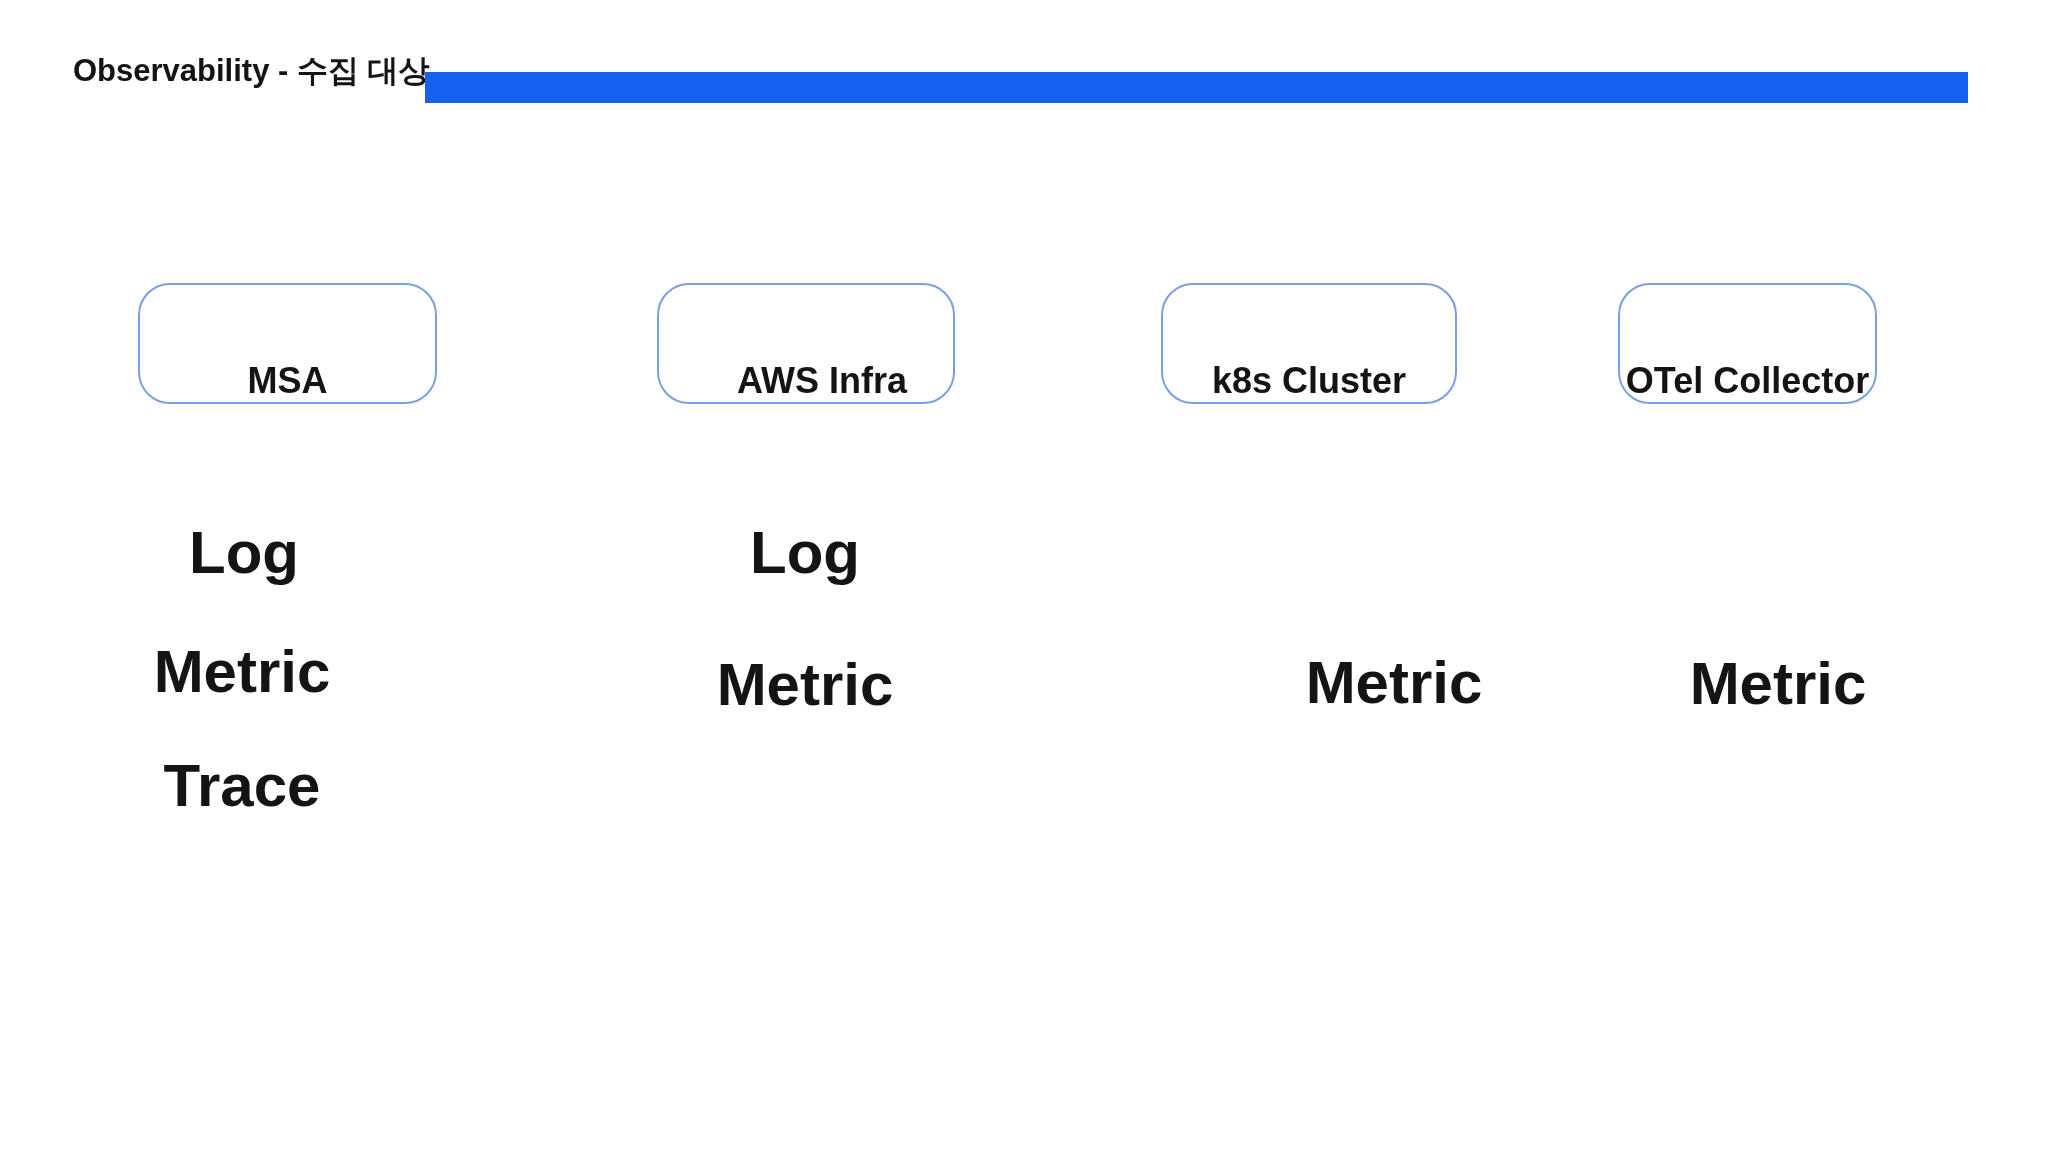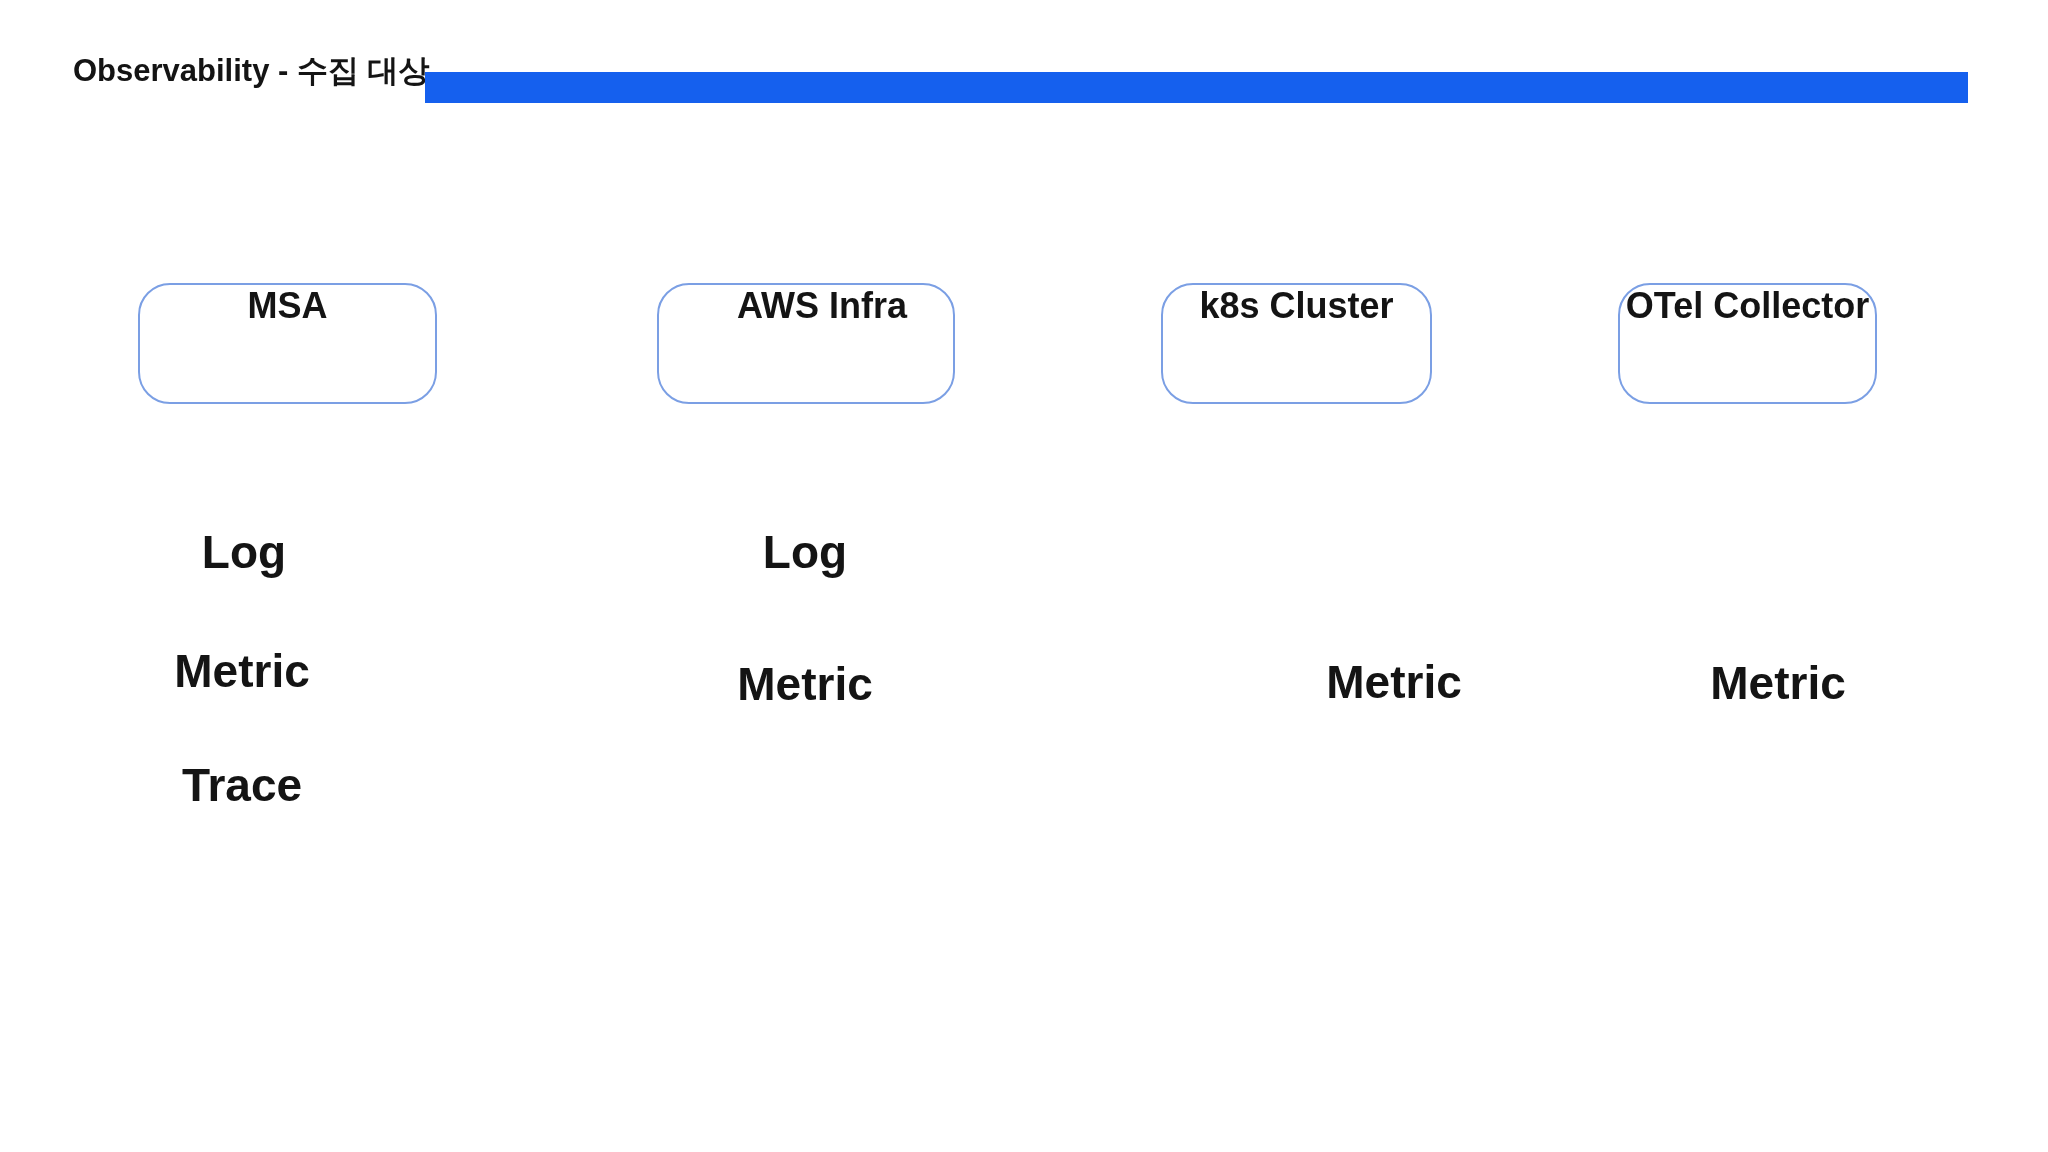--- a/index.html
+++ b/index.html
@@ -39,38 +39,38 @@
   
   .box {
     position: absolute;
     top: 283px;
     height: 121px;
     box-sizing: border-box;
     border: 2px solid #7b9fe4;
     border-radius: 32px;
     background: #ffffff;
     display: flex;
-    align-items: flex-start;
+    align-items: flex-end;
     justify-content: center;
   }
   .box .box-label {
     font-size: 36px;
     font-weight: 700;
     white-space: nowrap;
   }
   .box-msa  { left: 138px;  width: 299px; }
   .box-aws  { left: 657px;  width: 298px; }
-  .box-k8s  { left: 1161px; width: 271px; }
+  .box-k8s  { left: 1161px; width: 296px; }
   .box-otel { left: 1618px; width: 259px; }
 
   
   .signal {
     position: absolute;
     transform: translate(-50%, -50%);
-    font-size: 46px;
+    font-size: 60px;
     font-weight: 700;
     white-space: nowrap;
   }
   .sig-msa-log     { left: 244px;  top: 552px; }
   .sig-msa-metric  { left: 242px;  top: 671px; }
   .sig-msa-trace   { left: 242px;  top: 785px; }
   .sig-aws-log     { left: 805px;  top: 552px; }
   .sig-aws-metric  { left: 805px;  top: 684px; }
   .sig-k8s-metric  { left: 1394px; top: 682px; }
   .sig-otel-metric { left: 1778px; top: 683px; }

